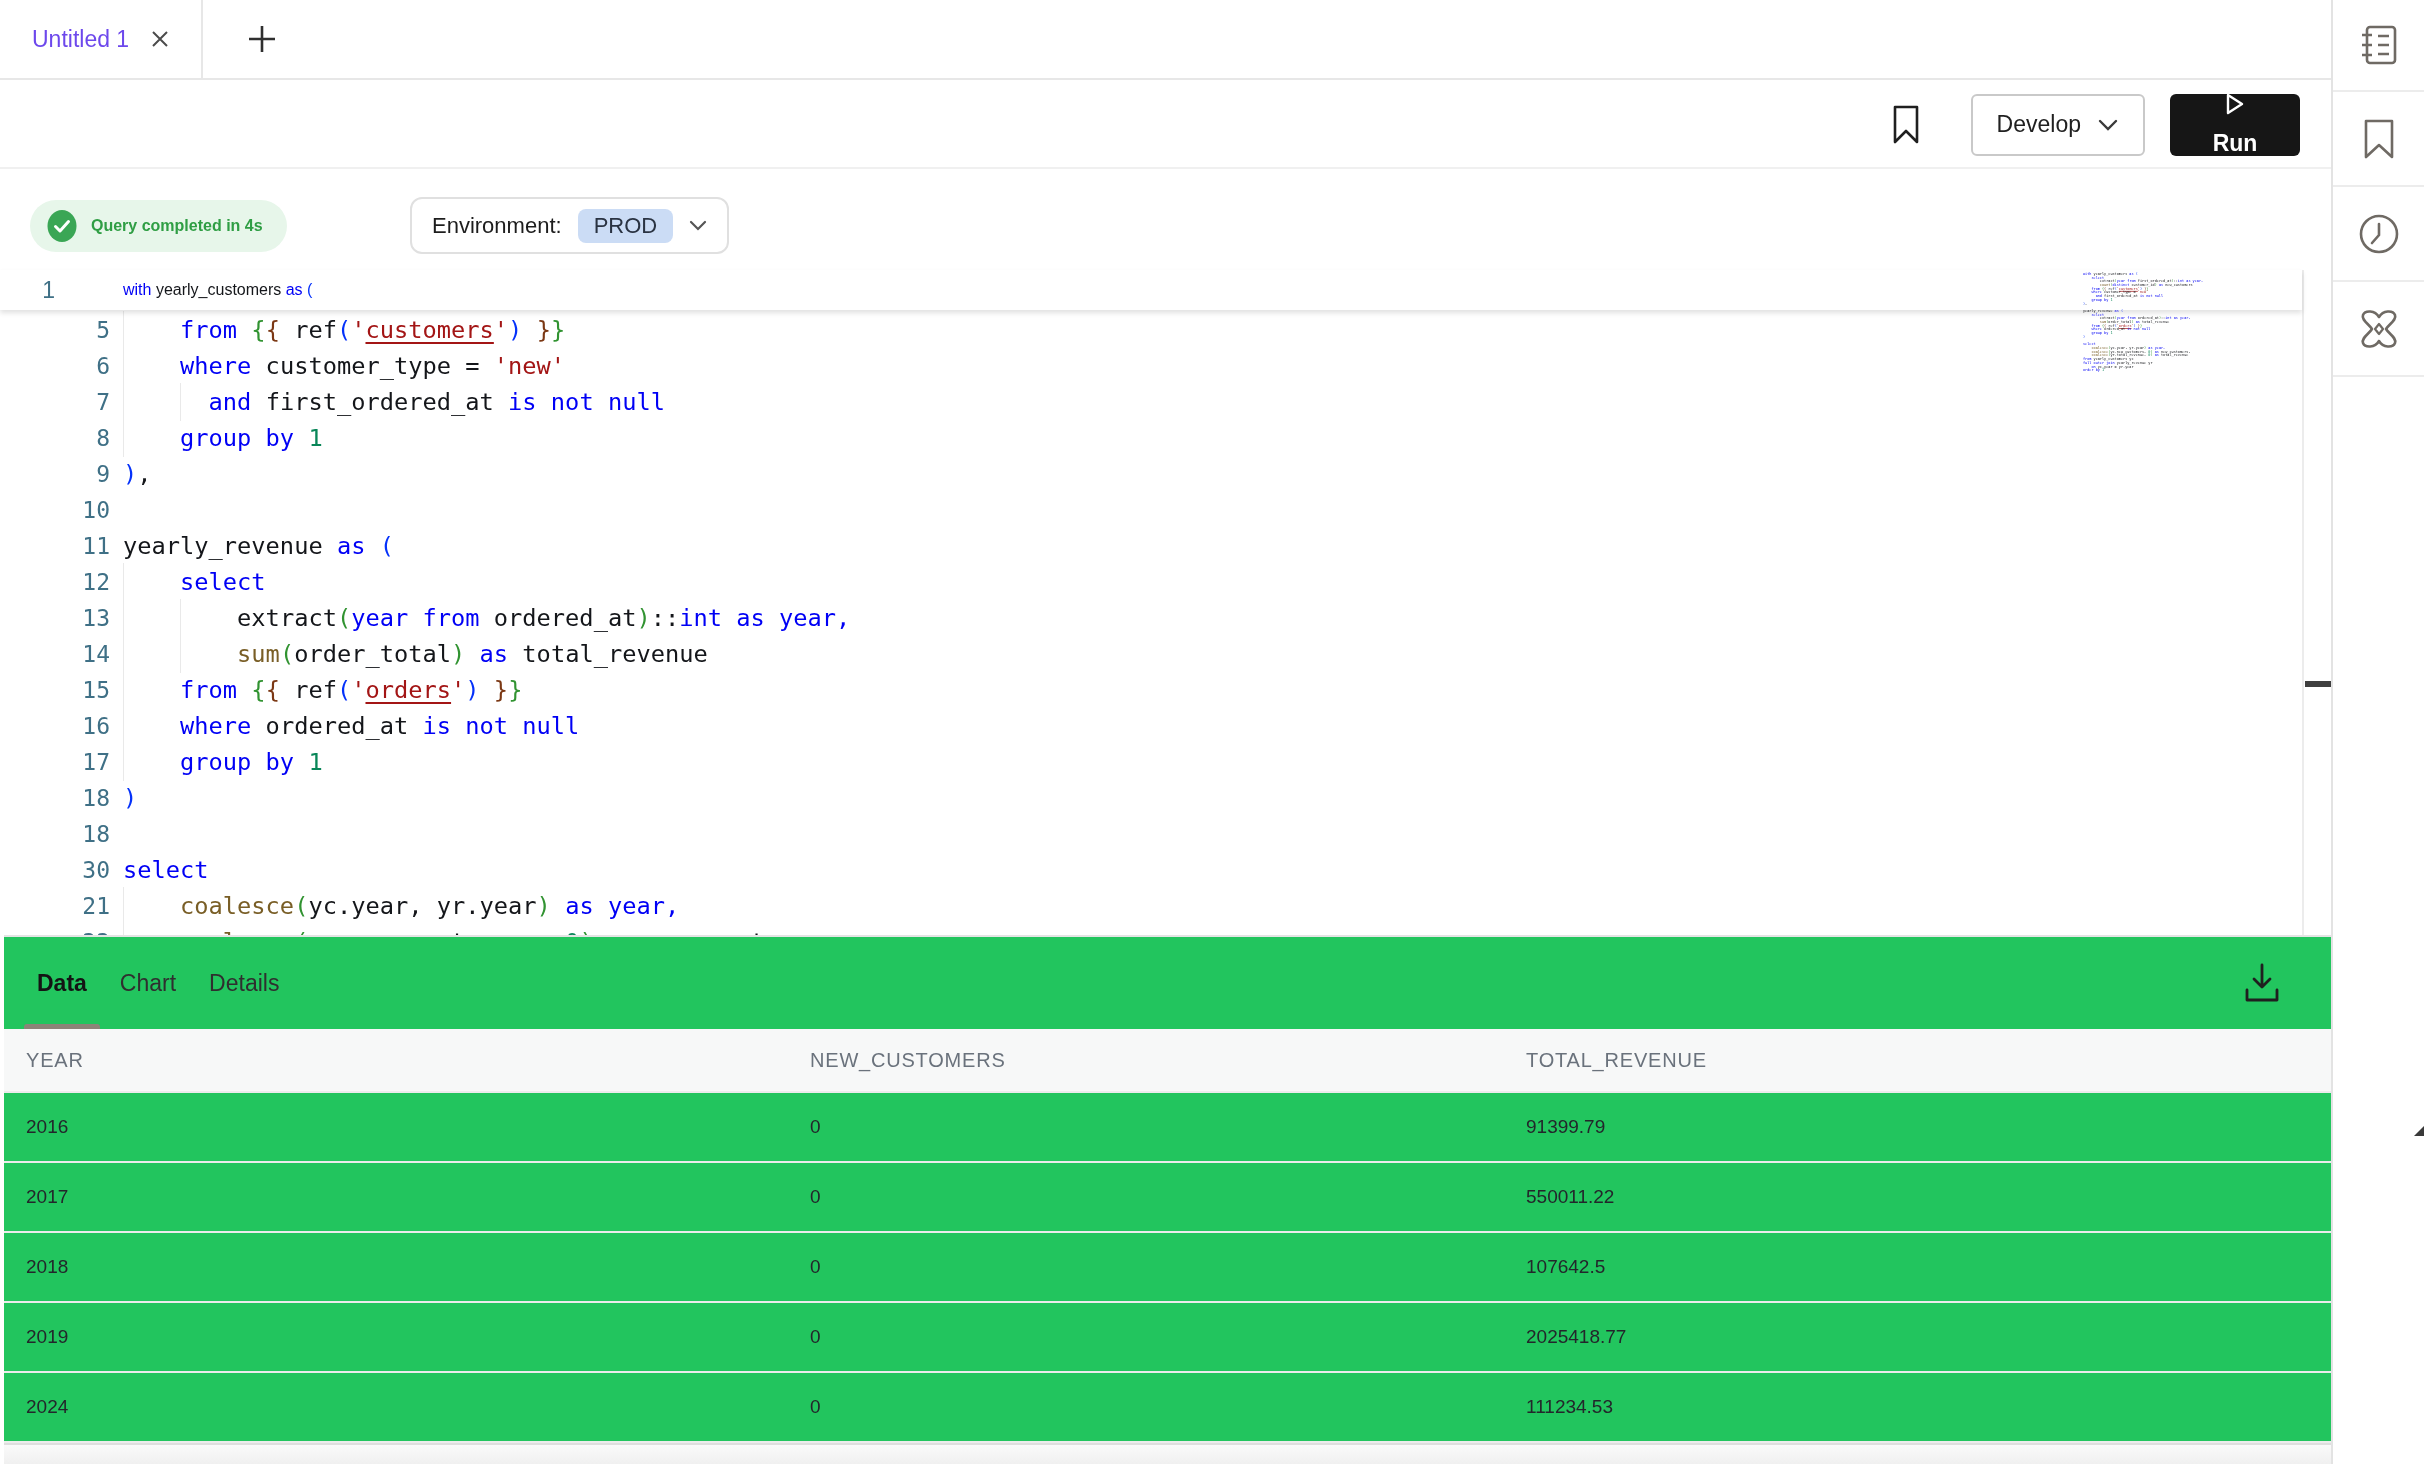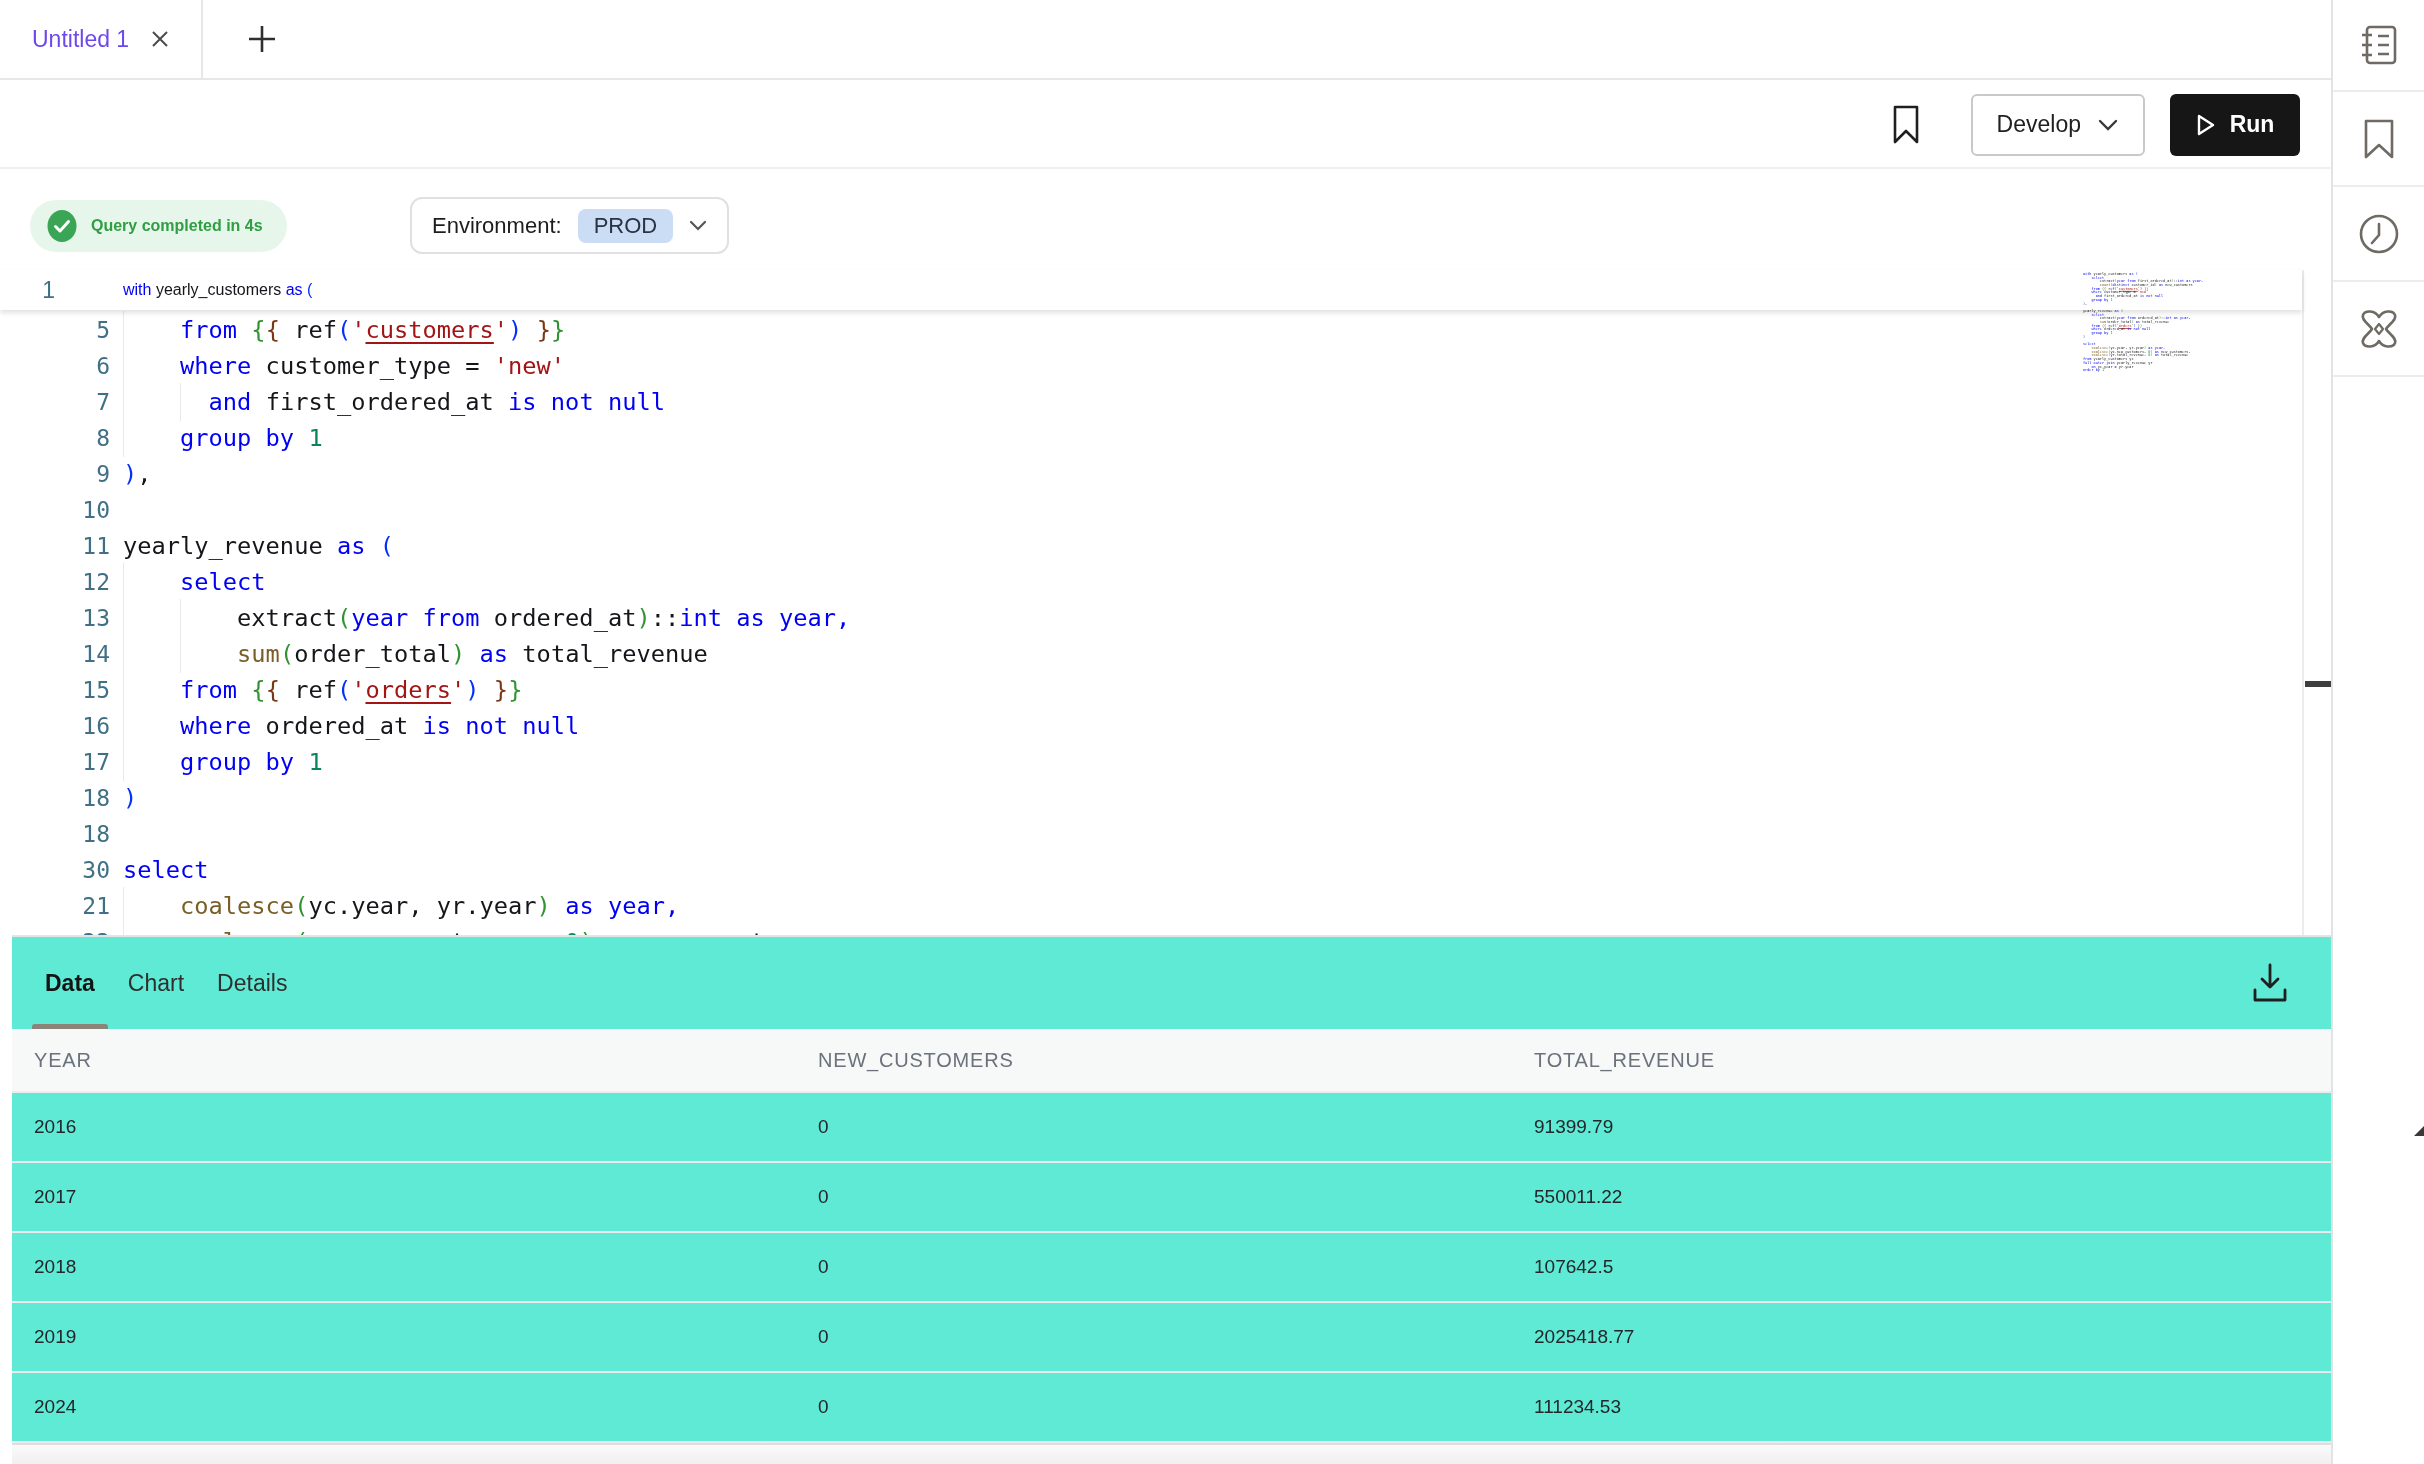--- a/index.html
+++ b/index.html
@@ -18,21 +18,21 @@
 
   
   .toolbar { position:absolute; left:0; top:82px; width:2331px; height:87px;
     border-bottom:2px solid #f0f0f0; display:flex; align-items:center;
     justify-content:flex-end; padding-right:31px; }
   .bookmark-btn { margin-right:50px; }
   .btn { height:62px; border-radius:6px; display:flex; align-items:center;
     justify-content:center; font-size:23px; cursor:pointer; }
   .btn-develop { border:2px solid #c9c9c9; background:#fff; color:#202020;
     padding:0 24px; gap:16px; margin-right:25px; }
-  .btn-run { background:#161616; color:#fff; width:130px; gap:14px; font-weight:600; }
+  .btn-run { background:#161616; color:#fff; width:130px; gap:14px; font-weight:600;flex-direction:column; }
 
   
   .status-pill { position:absolute; left:30px; top:200px; height:52px;
     background:#e7f6ea; border-radius:26px; display:flex; align-items:center;
     gap:13px; padding:0 24px 0 16px; }
   .status-pill span { color:#2f9e44; font-size:16px; font-weight:600; }
   .env-select { position:absolute; left:410px; top:197px; height:57px;
     border:2px solid #e0e0e0; border-radius:12px; background:#fff;
     display:flex; align-items:center; gap:16px; padding:0 20px; cursor:pointer; }
   .env-label { font-size:22px; color:#1d1d1d; }
@@ -71,22 +71,22 @@
     line-height:10.6px; white-space:pre; transform:scale(0.35); transform-origin:0 0; }
   .mm-line { height:10.6px; }
 
   
   .scrollcol { position:absolute; left:2302px; top:0; width:29px; height:665px;
     border-left:2px solid #ececec; }
   .scroll-dash { position:absolute; left:1px; top:411px; width:27px; height:6px;
     background:#3f3f3f; cursor:grab; }
 
   
-  .results { position:absolute; left:12px; top:935px; width:2331px; height:529px;
-    border-top:2px solid #e4e4e4; background:#5eead4; }
+  .results { position:absolute; left:4px; top:935px; width:2331px; height:529px;
+    border-top:2px solid #e4e4e4; background:#22c55e; }
   .results-tabs { position:relative; height:92px; display:flex; align-items:center;
     padding-left:20px; }
   .rtab { position:relative; height:92px; display:flex; align-items:center;
     padding:0 13px; margin-right:7px; font-size:23px; color:#2f2f2f; cursor:pointer; }
   .rtab.active { font-weight:700; color:#141414; }
   .rtab.active::after { content:""; position:absolute; left:0; right:0; bottom:0;
     height:5px; background:#8c8478; border-radius:3px 3px 0 0; }
   .download-btn { position:absolute; left:2238px; top:24px; width:40px; height:44px; }
 
   .grid-header { position:absolute; top:92px; left:0; width:2331px; height:64px;

